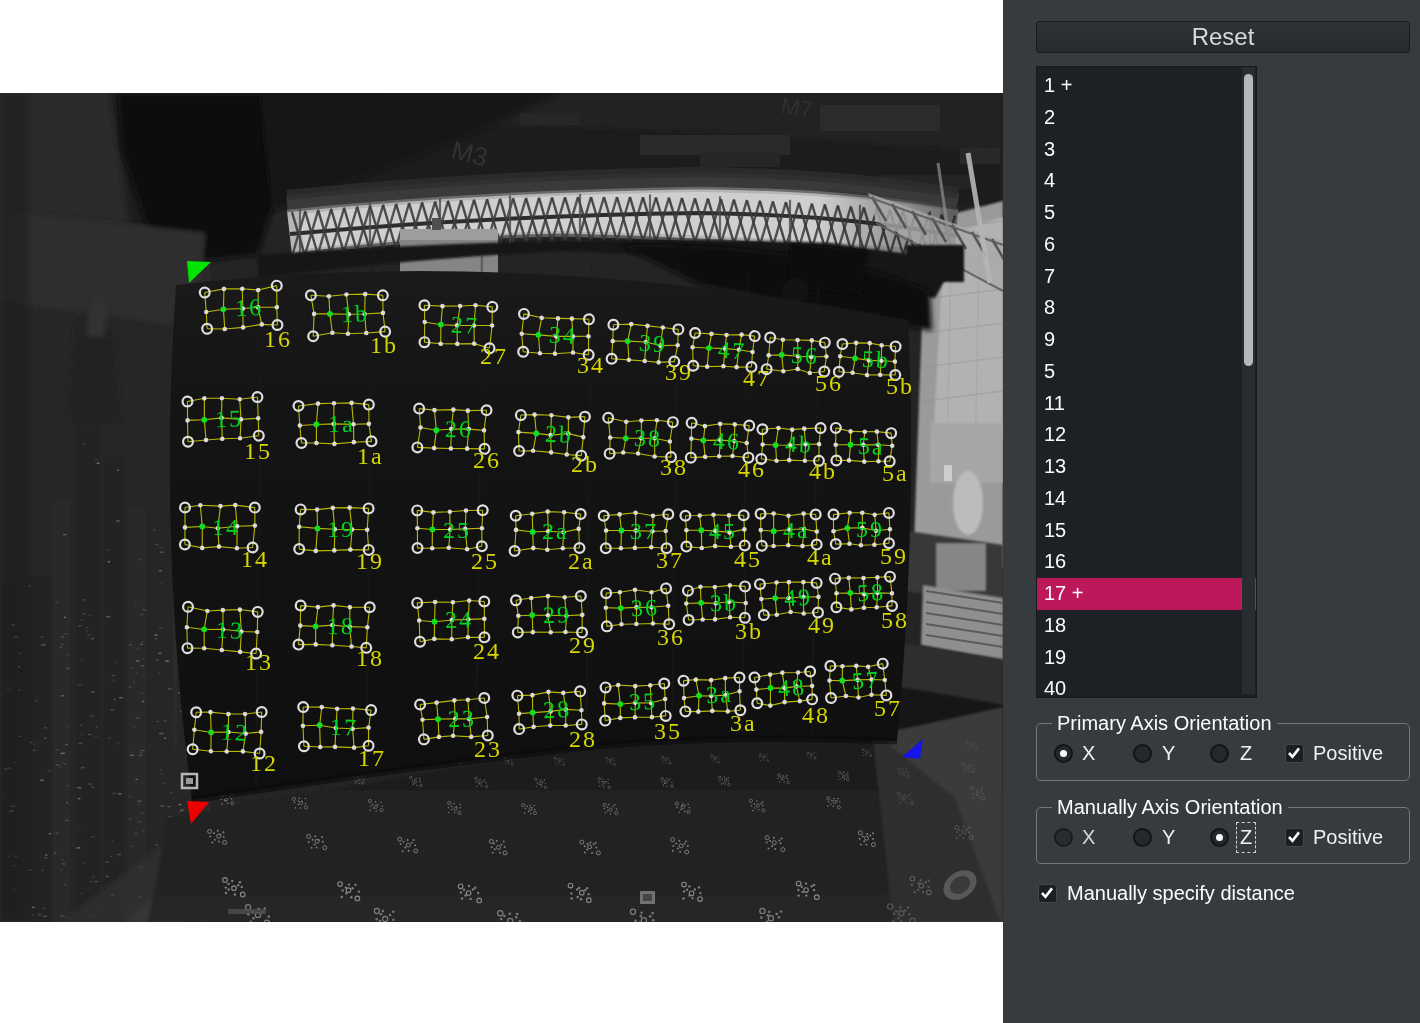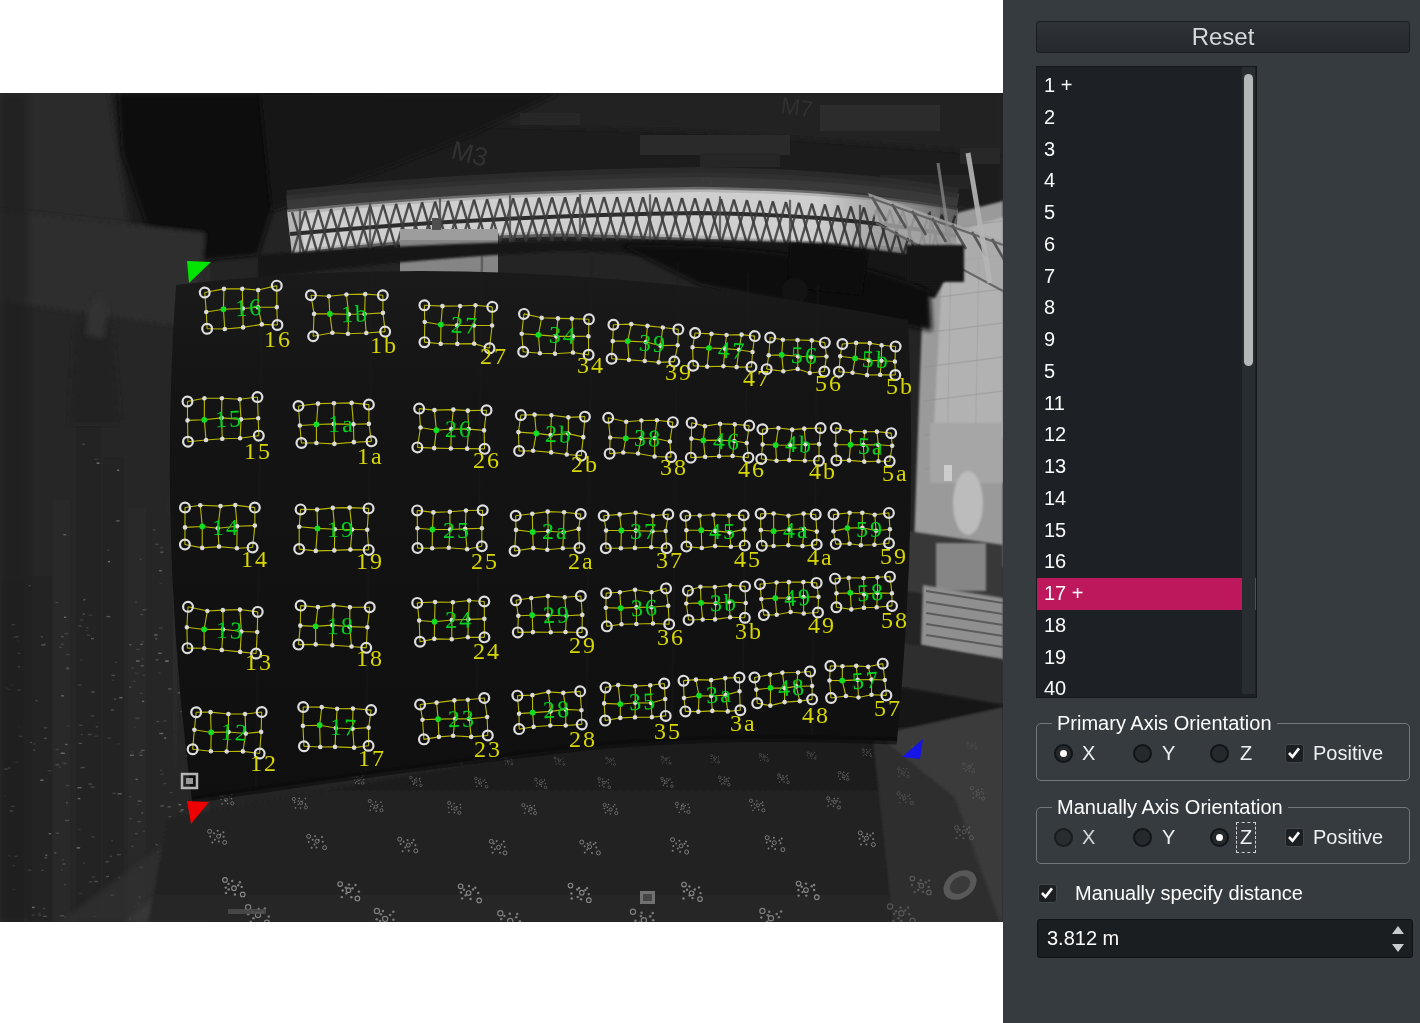--- a/index.html
+++ b/index.html
@@ -2524,27 +2524,24 @@
     <span class="radio sel" style="left:173px;"></span>
         <span class="rlab focus" style="left:203px;">Z</span>
     <span class="cb checked" style="left:248px;top:20px;">
           <svg width="14" height="14" viewBox="0 0 14 14">
             <path d="M2 7 L5.5 10.8 L12 2.4" fill="none" stroke="#fcfcfc" stroke-width="2.6"></path>
           </svg>
         </span>
         <span class="rlab" style="left:276px;">Positive</span>
   </div>
 
-  <div class="cbrow" style="top:883px;gap:8px;">
+  <div class="cbrow" style="top:883px;">
         <span class="cb checked">
           <svg width="14" height="14" viewBox="0 0 14 14">
             <path d="M2 7 L5.5 10.8 L12 2.4" fill="none" stroke="#fcfcfc" stroke-width="2.6"></path>
           </svg>
         </span>
         <span class="clab">Manually specify distance</span>
       </div>
 
-  <div id="spin">3.812 m
-    <span id="spinup"></span><span id="spindn"></span>
-  </div>
 
 </div>
 
 </div>
 </body></html>

